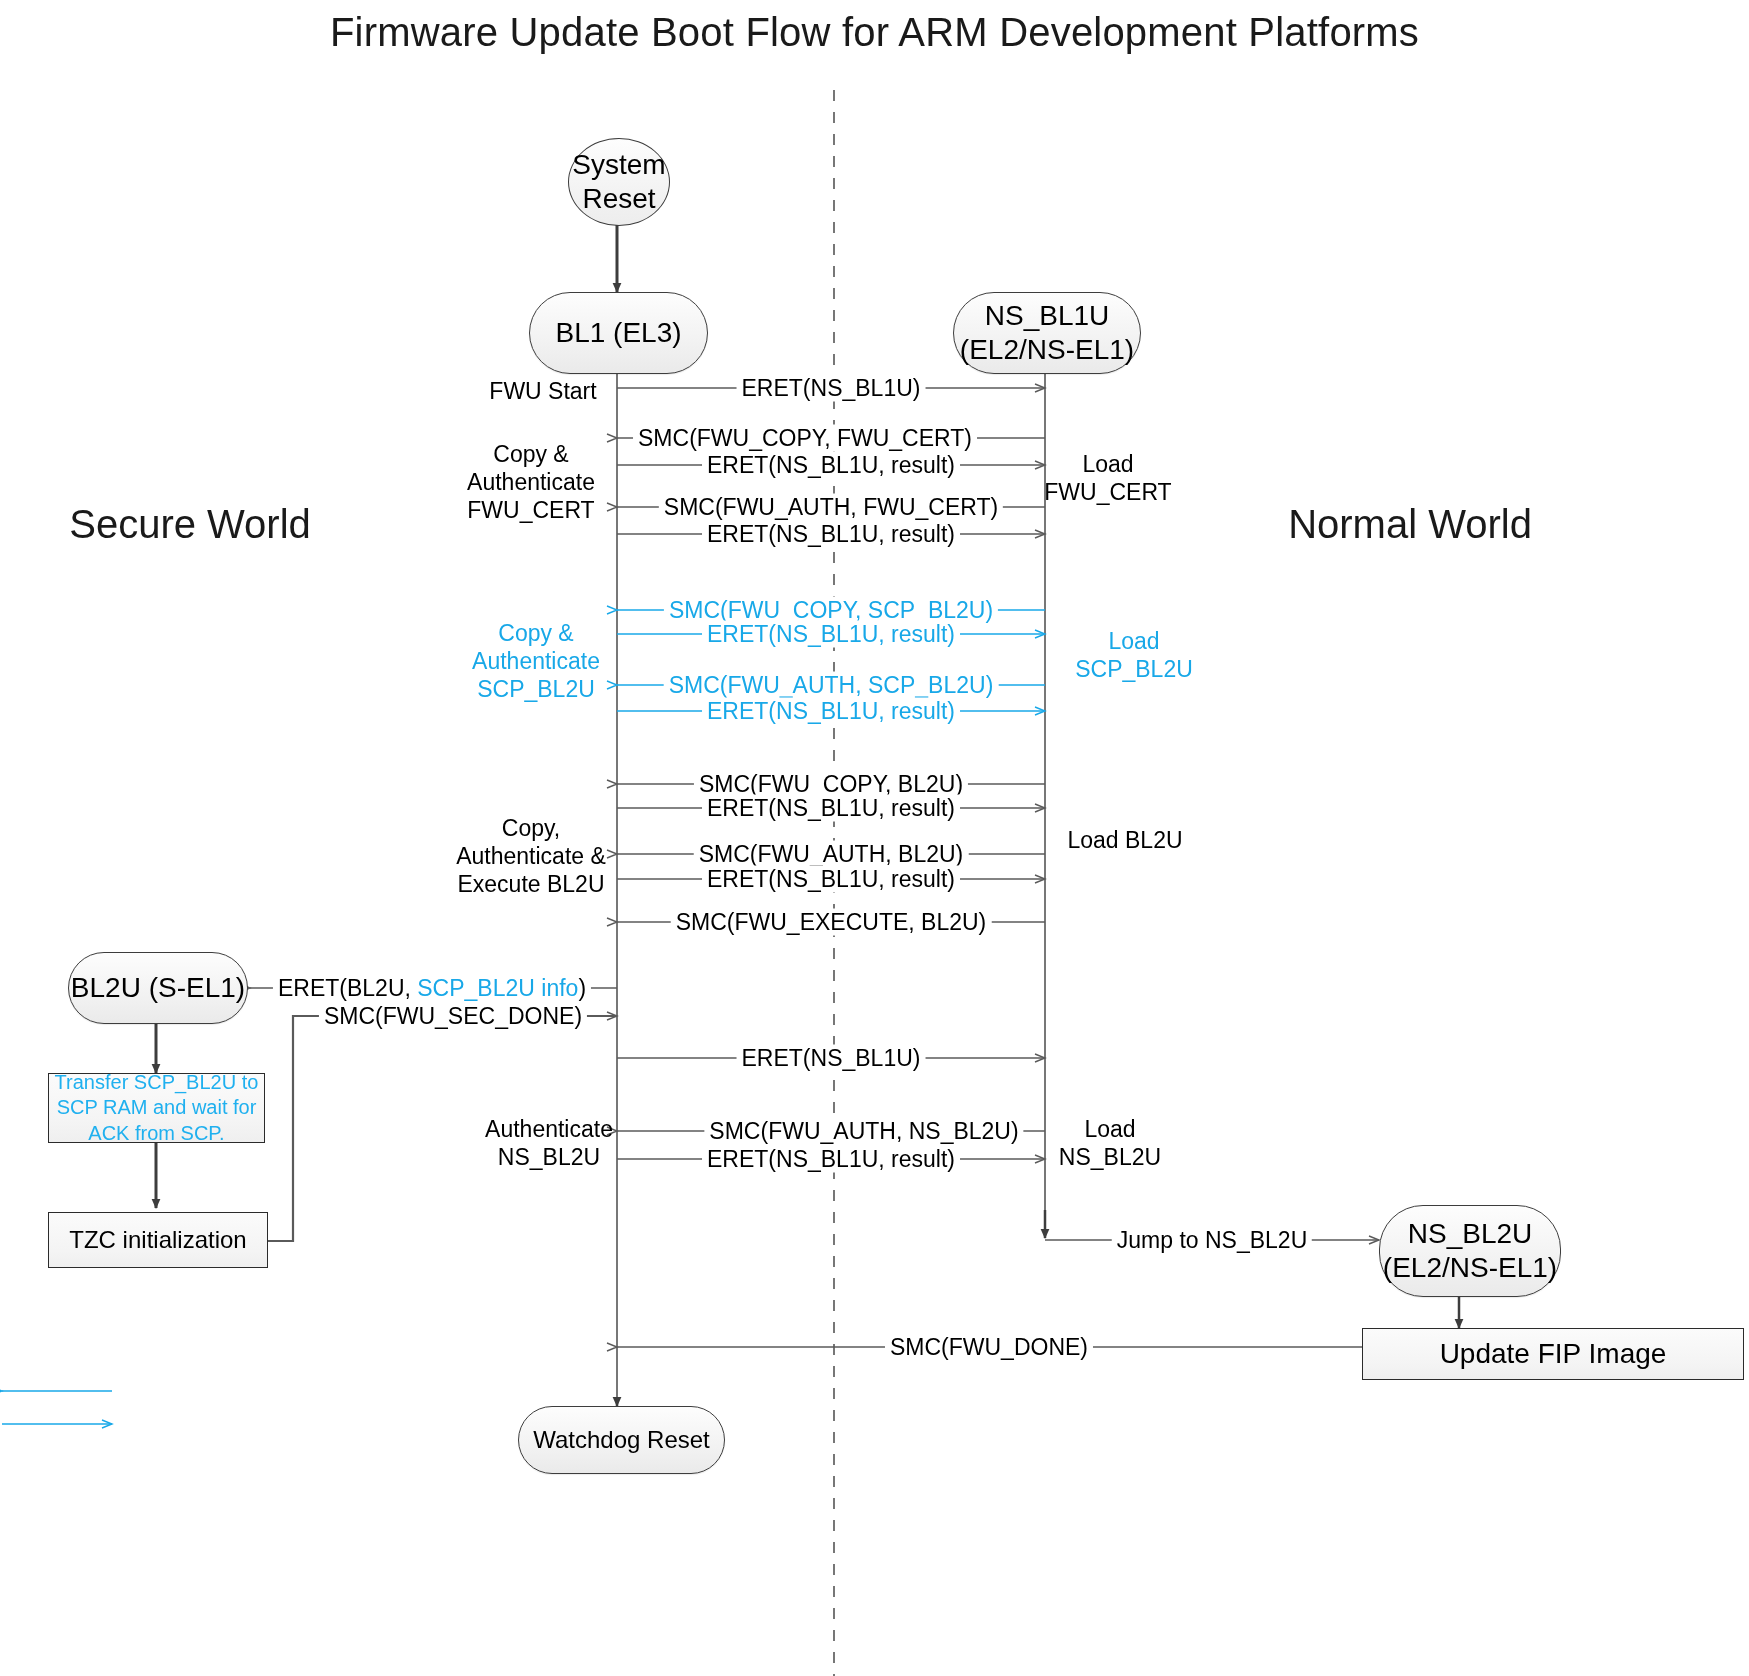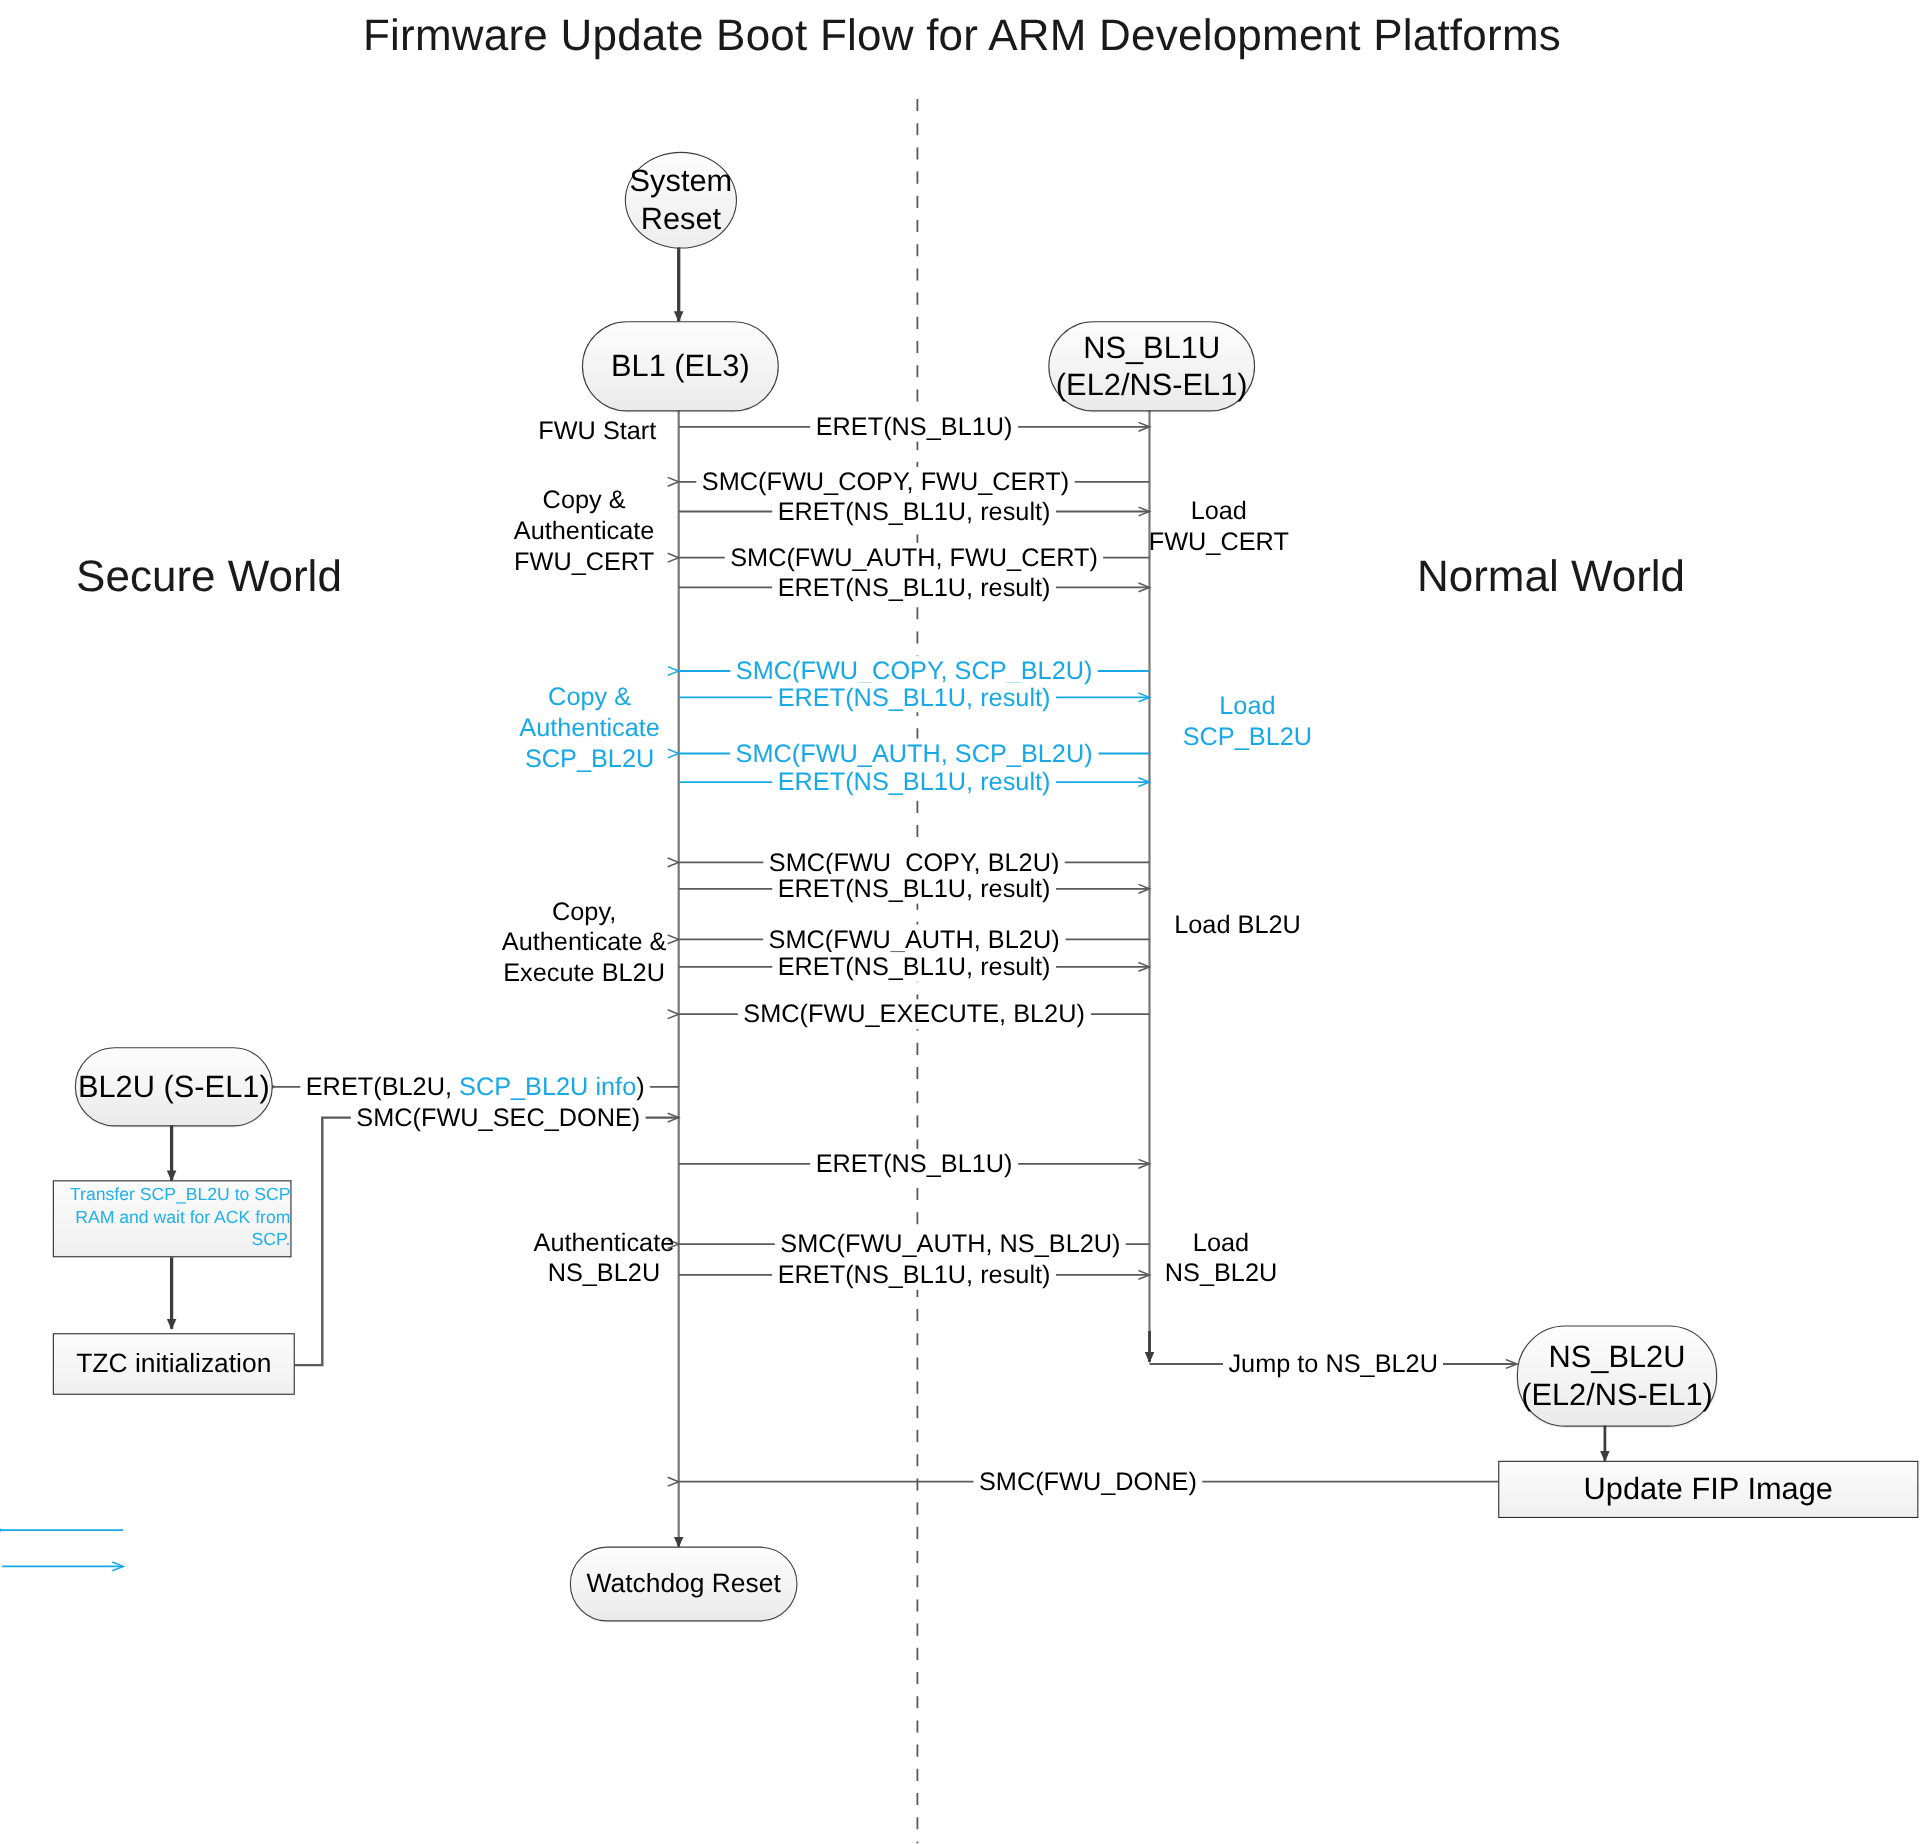--- a/index.html
+++ b/index.html
@@ -43,21 +43,21 @@
     text-align:center; font-size:28px; line-height:1.2; color:#000;
   }
   .rect {
     position:absolute;
     border:1.5px solid #2b2b2b;
     background:linear-gradient(180deg,#fbfbfb 0%, #f4f4f4 70%, #efefef 100%);
     display:flex; align-items:center; justify-content:center;
     text-align:center; font-size:24px; line-height:1.28; color:#000;
     box-sizing:border-box;
   }
-  .rect.cyan { color:#1fb0ef; font-size:16px;text-align:right; }
+  .rect.cyan { color:#1fb0ef; font-size:20px; }
 
   .msg {
     position:absolute; font-size:23px; color:#000; background:#ffffff;
     padding:0 5px; white-space:nowrap; transform:translate(-50%,-50%);
   }
   .msg.cy { color:#18a8e8; }
 
   .side {
     position:absolute; font-size:23px; color:#000; text-align:center;
     line-height:1.22; white-space:pre-line; transform:translate(-50%,-50%);

